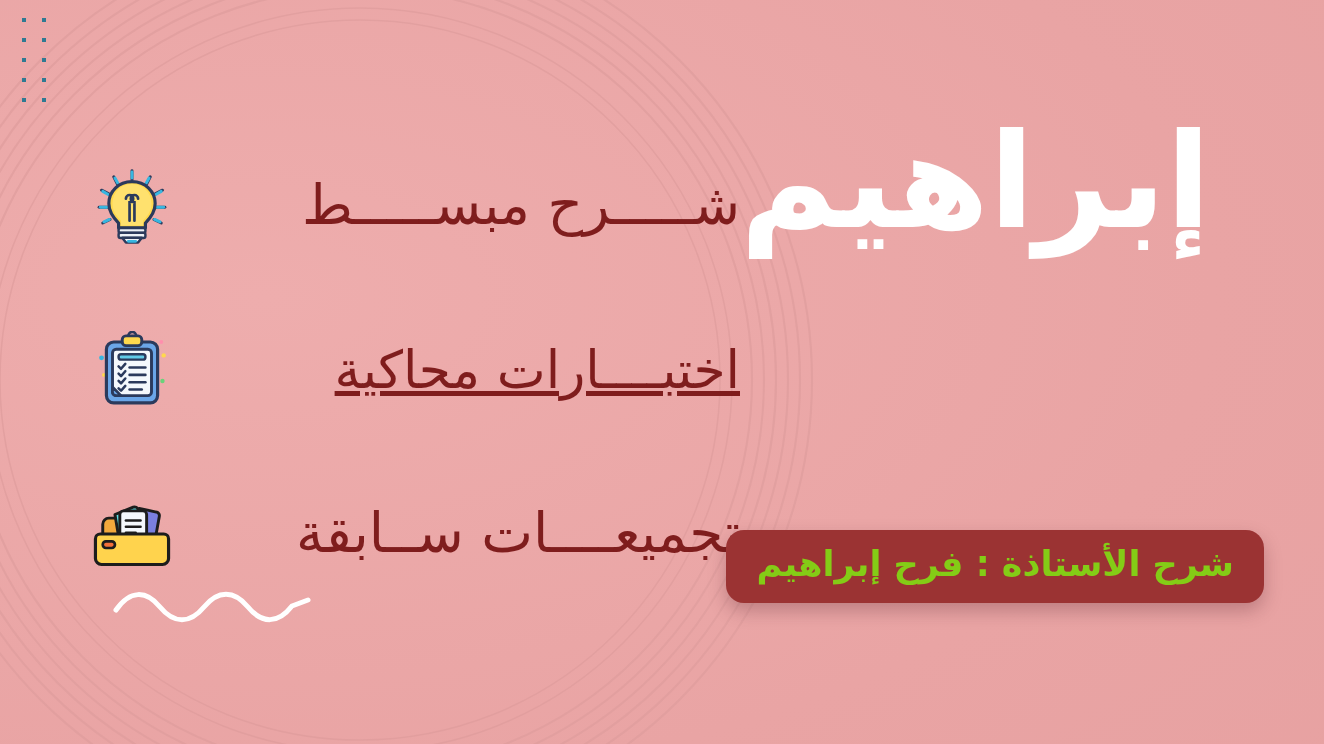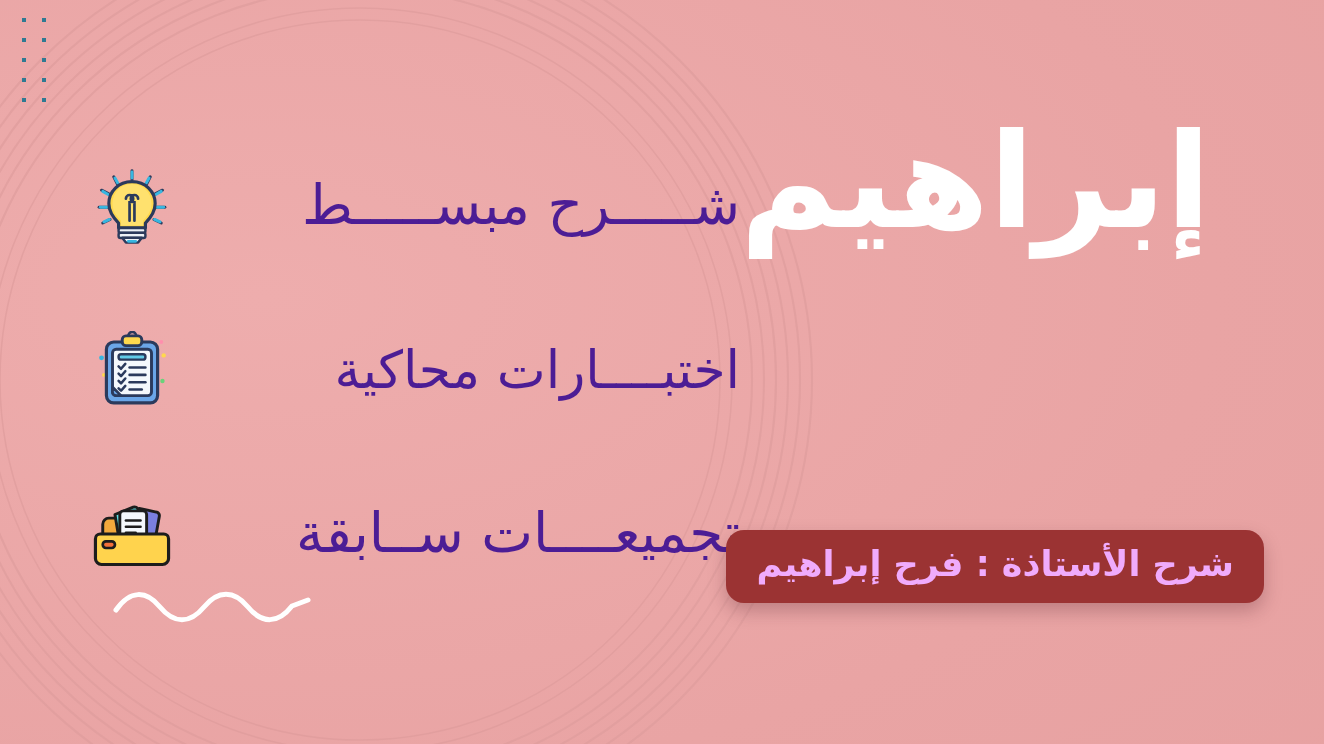--- a/index.html
+++ b/index.html
@@ -84,32 +84,32 @@
   .feature-icon {
     width: 84px;
     height: 84px;
     flex: 0 0 84px;
     display: flex;
     align-items: center;
     justify-content: center;
   }
   .feature-icon svg { display:block; width: 78px; height: 78px; }
   .feature-label {
-    color: #4c1d95;
+    color: #7f1d1d;
     font-size: 54px;
     font-weight: 400;
     line-height: 1.05;
     white-space: nowrap;
     letter-spacing: 0px;
     text-align: right;
     flex: 1 1 auto;
     direction: rtl;
   }
   .feature-row.r1 .feature-label { font-size: 55px; }
-  .feature-row.r2 .feature-label { font-size: 52px; }
+  .feature-row.r2 .feature-label { font-size: 52px; text-decoration: underline; }
   .feature-row.r3 .feature-label { font-size: 55px; }
 
   
   .title-block {
     position: absolute;
     right: 64px;
     top: 118px;
     width: 520px;
     text-align: left;
     direction: rtl;
@@ -124,21 +124,21 @@
     text-align: left;
   }
   .title-line.l1 { font-size: 132px; }
   .title-line.l2 { font-size: 132px; margin-top: 6px; }
 
   .teacher-badge {
     position: absolute;
     right: 60px;
     top: 530px;
     background: #9b3333;
-    color: #f0abfc;
+    color: #84cc16;
     border-radius: 18px;
     padding: 16px 30px 20px 30px;
     font-size: 35px;
     font-weight: 700;
     white-space: nowrap;
     box-shadow: 0 8px 18px rgba(80, 30, 40, 0.28);
     direction: rtl;
     text-align: center;
     line-height: 1.05;
   }

